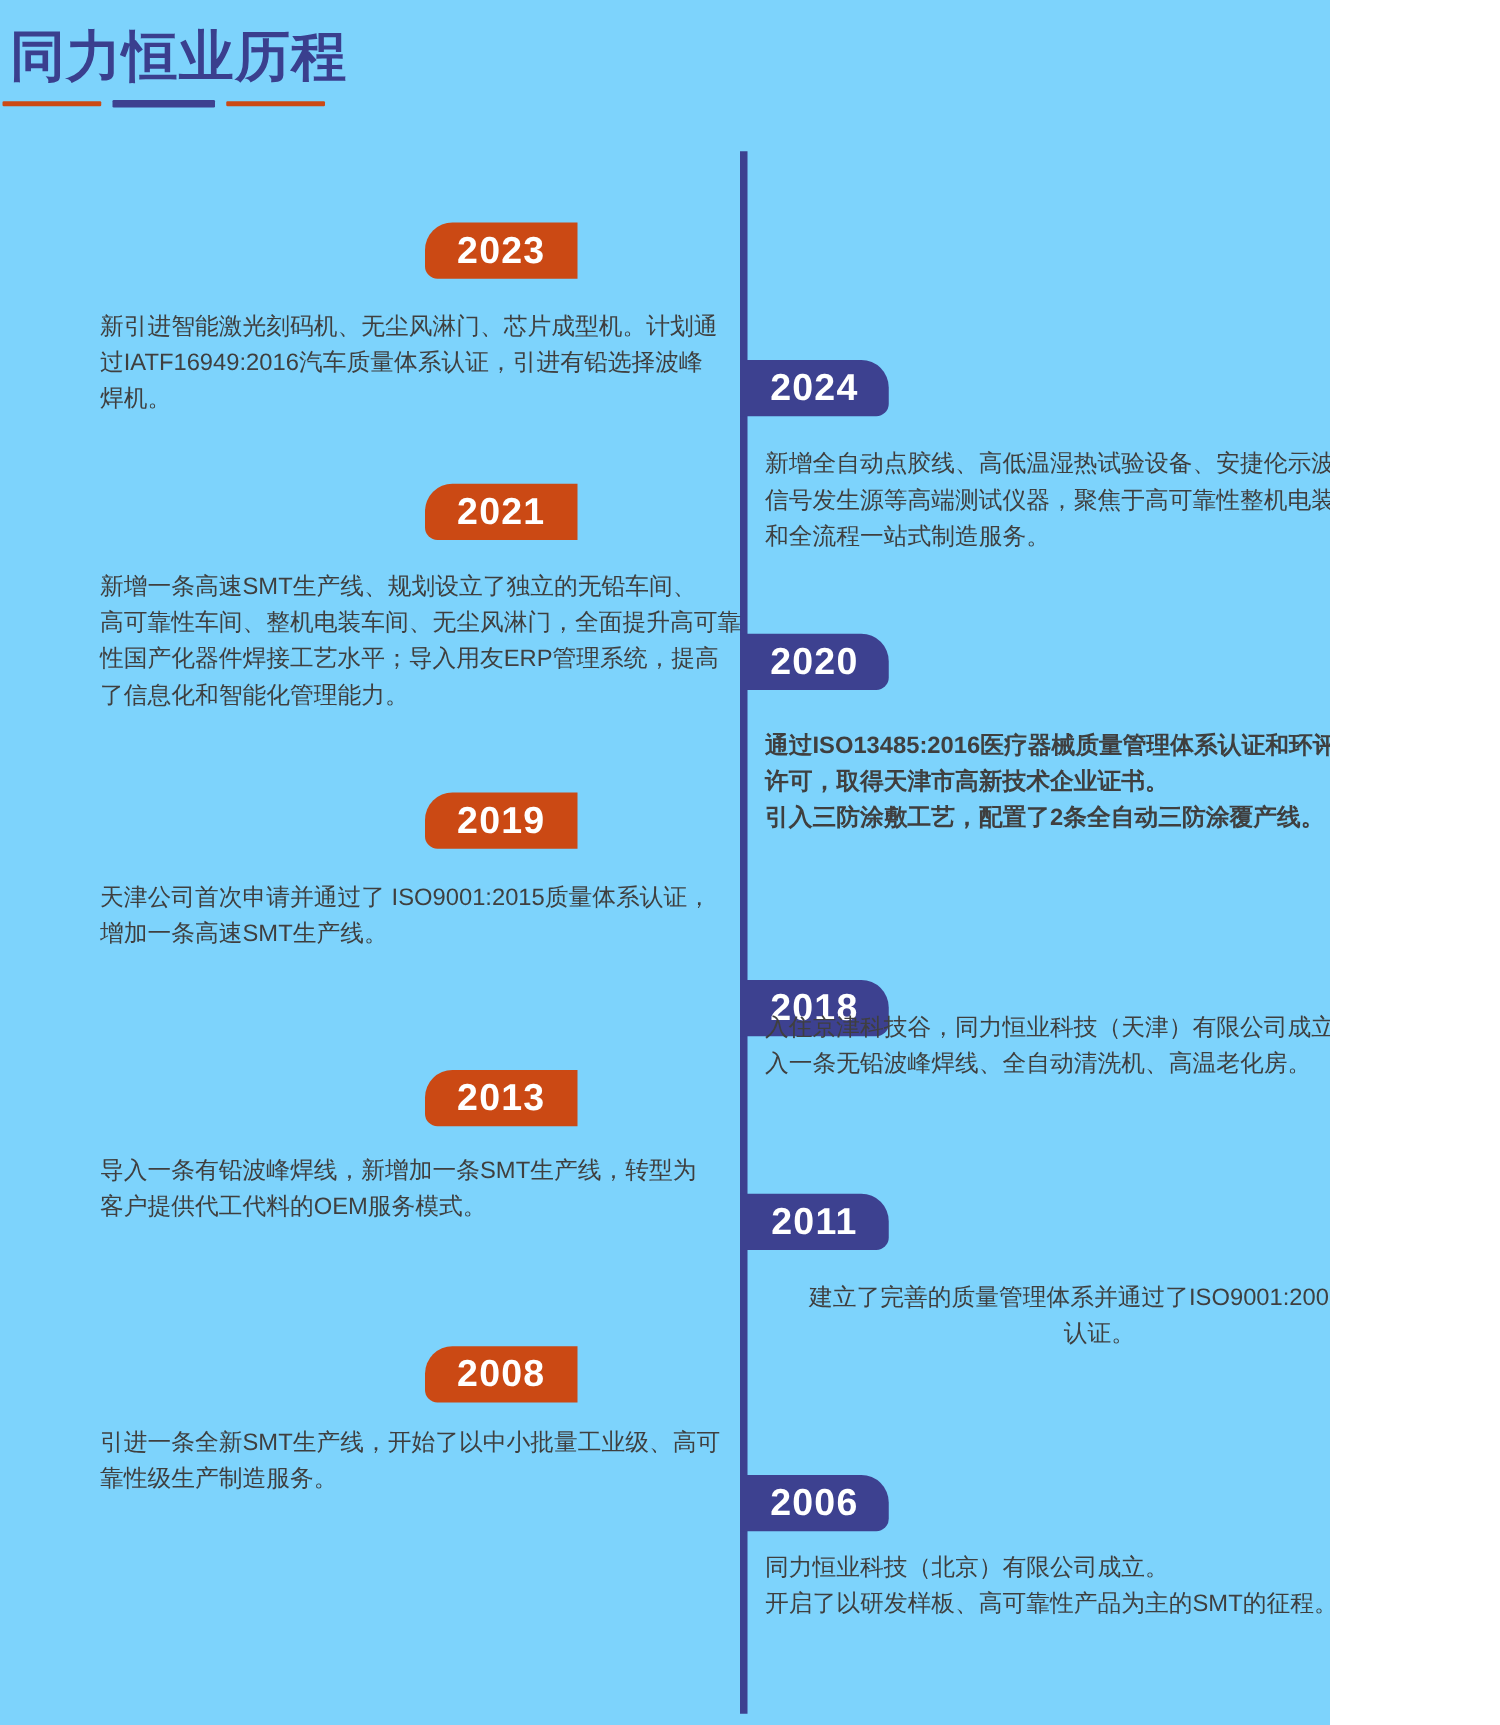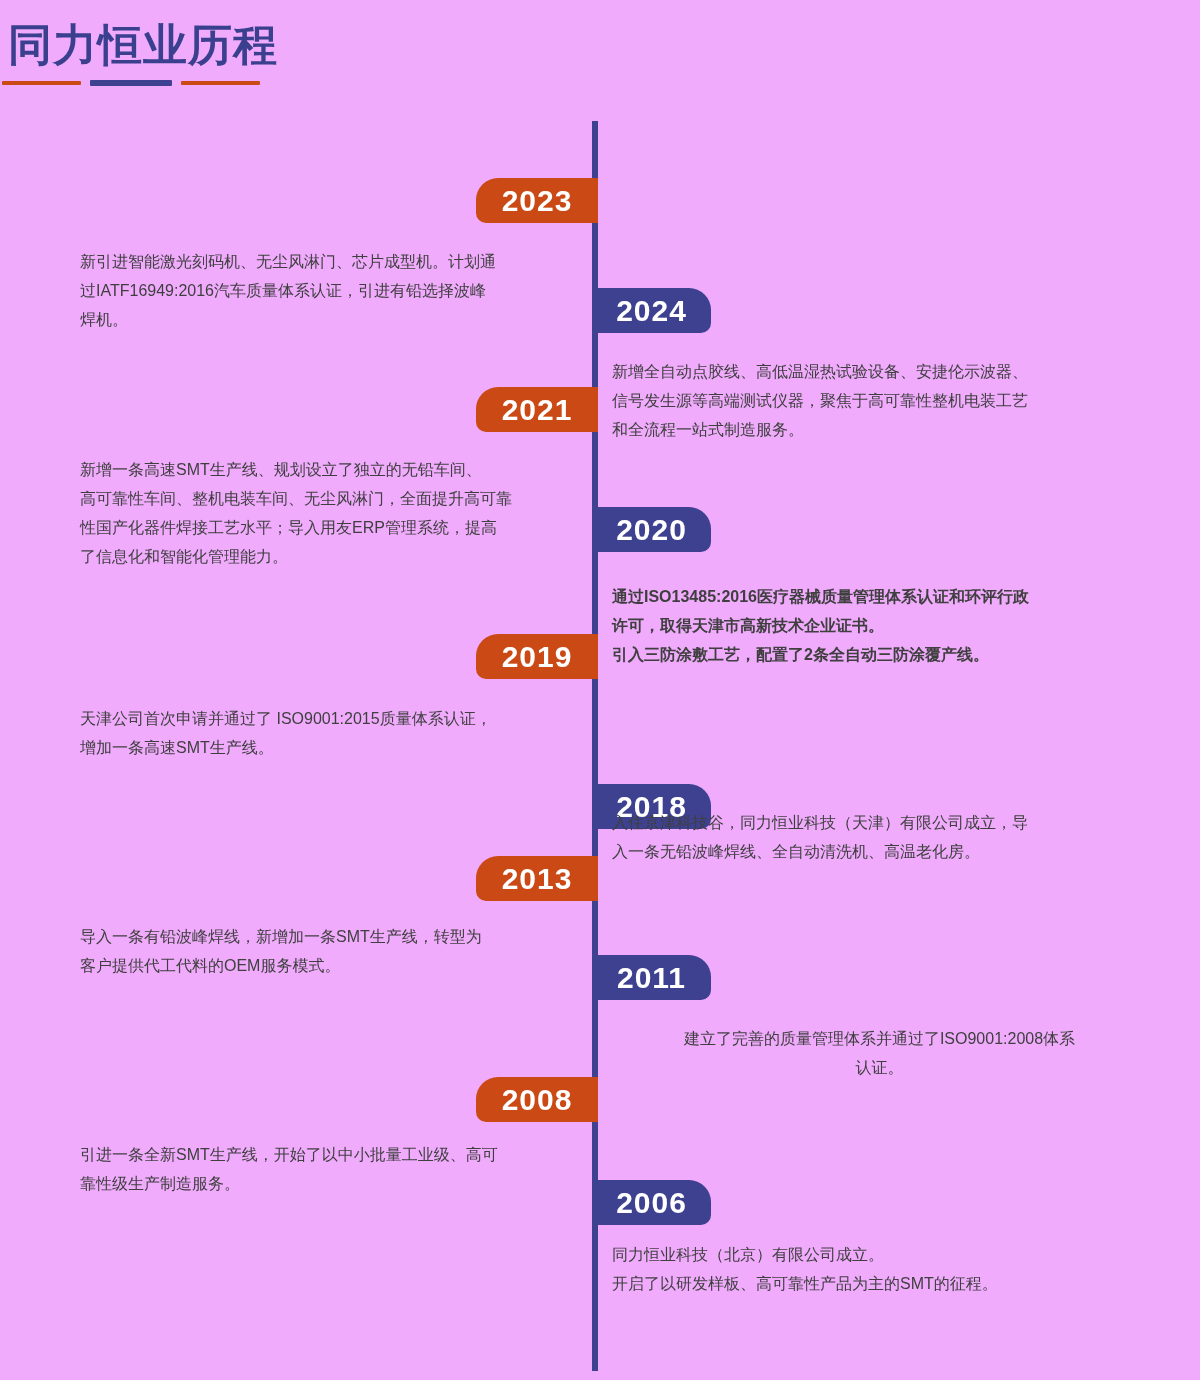--- a/index.html
+++ b/index.html
@@ -1,20 +1,20 @@
 <!DOCTYPE html>
 <html><head>
 <meta charset="utf-8">
 <style>
   html,body{margin:0;padding:0;background:#ffffff;}
   .page{
     position:relative;
-    width:1200px;
+    width:1064px;
     height:1380px;
-    background:#f0abfc;
+    background:#7dd3fc;
     overflow:hidden;
     font-family:"Liberation Sans","DejaVu Sans",sans-serif;
   }
   
   .title{
     position:absolute;
     left:8px; top:16px;
     margin:0;
     font-size:44px;
     font-weight:bold;
@@ -55,21 +55,21 @@
     border-radius:22px 0 0 10px;
   }
   .entry.right .badge{
     left:592px; width:119px;
     background:#3d4190;
     border-radius:0 22px 10px 0;
   }
   
   .txt{
     position:absolute;
-    font-size:16px;
+    font-size:19px;
     line-height:29px;
     color:#3f3f3f;
     white-space:pre-line;
   }
   .entry.left  .txt{left:80px;  width:525px;}
   .entry.right .txt{left:612px; width:535px;}
   
   .t2023 .badge{top:178px;}  .t2023 .txt{top:247px;}
   .t2022 .badge{top:288px;}  .t2022 .txt{top:357px;}
   .t2021 .badge{top:387px;}  .t2021 .txt{top:455px;}

